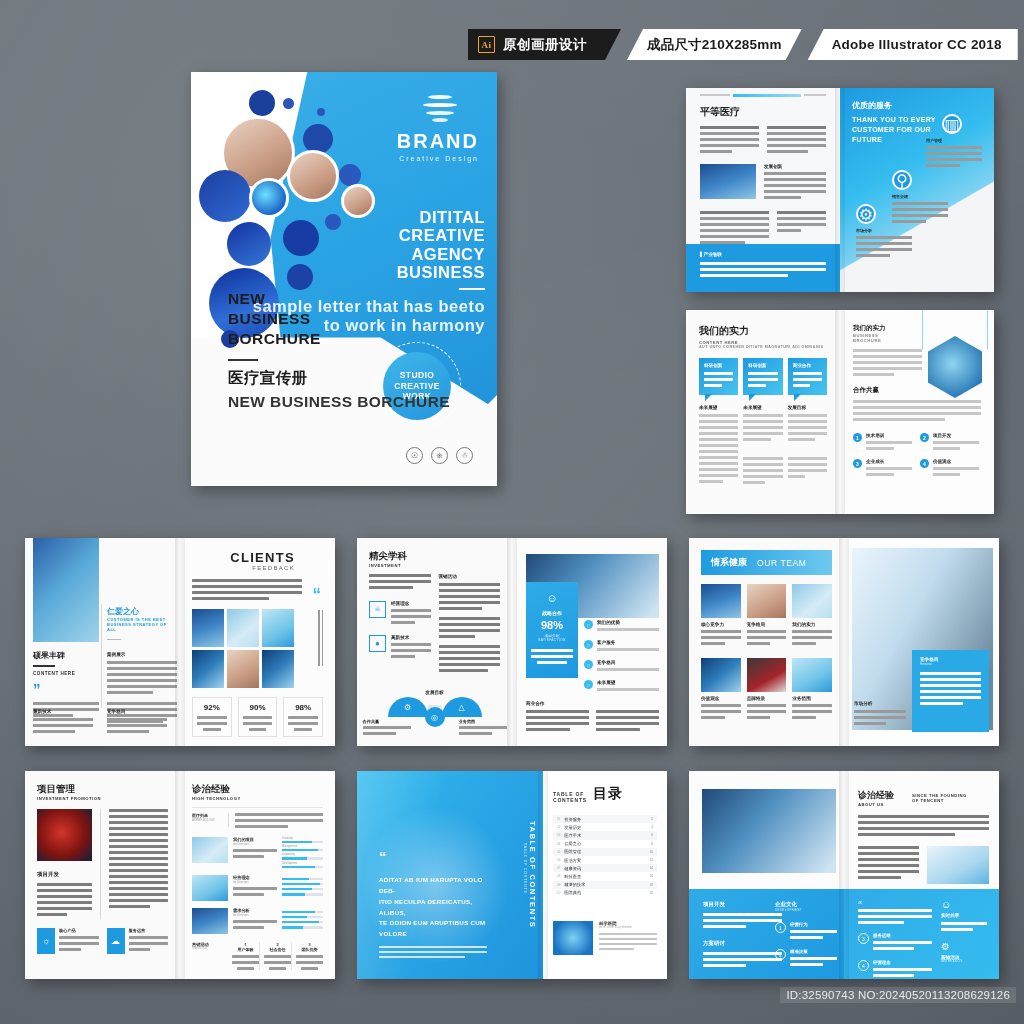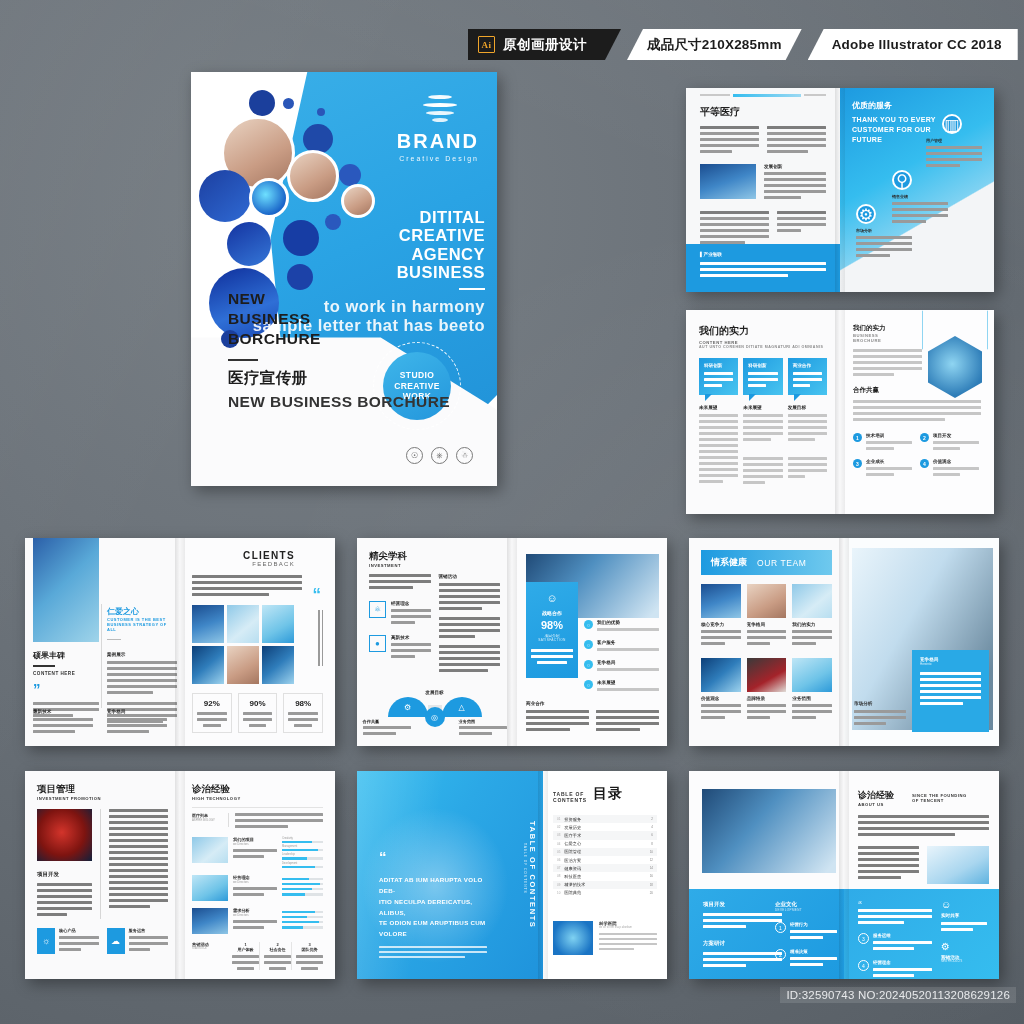--- a/index.html
+++ b/index.html
@@ -168,22 +168,22 @@
     <div class="brand-name">BRAND</div>
     <div class="brand-sub">Creative Design</div>
   </div>
 
   <div class="cover-head">
     <div>DITITAL</div>
     <div>CREATIVE</div>
     <div>AGENCY</div>
     <div>BUSINESS</div>
     <div class="cover-rule"></div>
+    <div class="cover-sub">sample letter that has beeto</div>
     <div class="cover-sub">to work in harmony</div>
-    <div class="cover-sub">sample letter that has beeto</div>
   </div>
 
   <div class="studio-dots"></div>
   <div class="studio">
     <span>STUDIO</span>
     <span>CREATIVE</span>
     <span>WORK</span>
   </div>
 
   <div class="cover-title">
@@ -508,21 +508,21 @@
       <div style="margin-top:4px;">
           <div class="ln"></div>
           <div class="ln"></div>
           <div class="ln" style="width:70%"></div>
         </div>
     </div>
   </div>
   <div class="gutter" style="left:calc(50% - 5px);"></div>
   <div class="pg" style="width:50%;background:#fcfcfd;padding:12px;">
     <div style="text-align:right;padding-right:28px;">
-      <div style="font-size:10px;font-weight:700;letter-spacing:1.3px;color:#222;">CLIENTS</div>
+      <div style="font-size:13px;font-weight:700;letter-spacing:1.3px;color:#222;">CLIENTS</div>
       <div style="font-size:6px;letter-spacing:1.3px;color:#666;">FEEDBACK</div>
     </div>
     <div style="margin-top:8px;width:84%;">
         <div class="ln d"></div>
         <div class="ln d"></div>
         <div class="ln d"></div>
         <div class="ln d" style="width:70%"></div>
       </div>
     <div style="position:absolute;right:14px;top:52px;color:#35bdef;font-size:17px;font-weight:700;line-height:.55;">“</div>
     <div style="display:flex;gap:3px;margin-top:9px;width:78%;">

